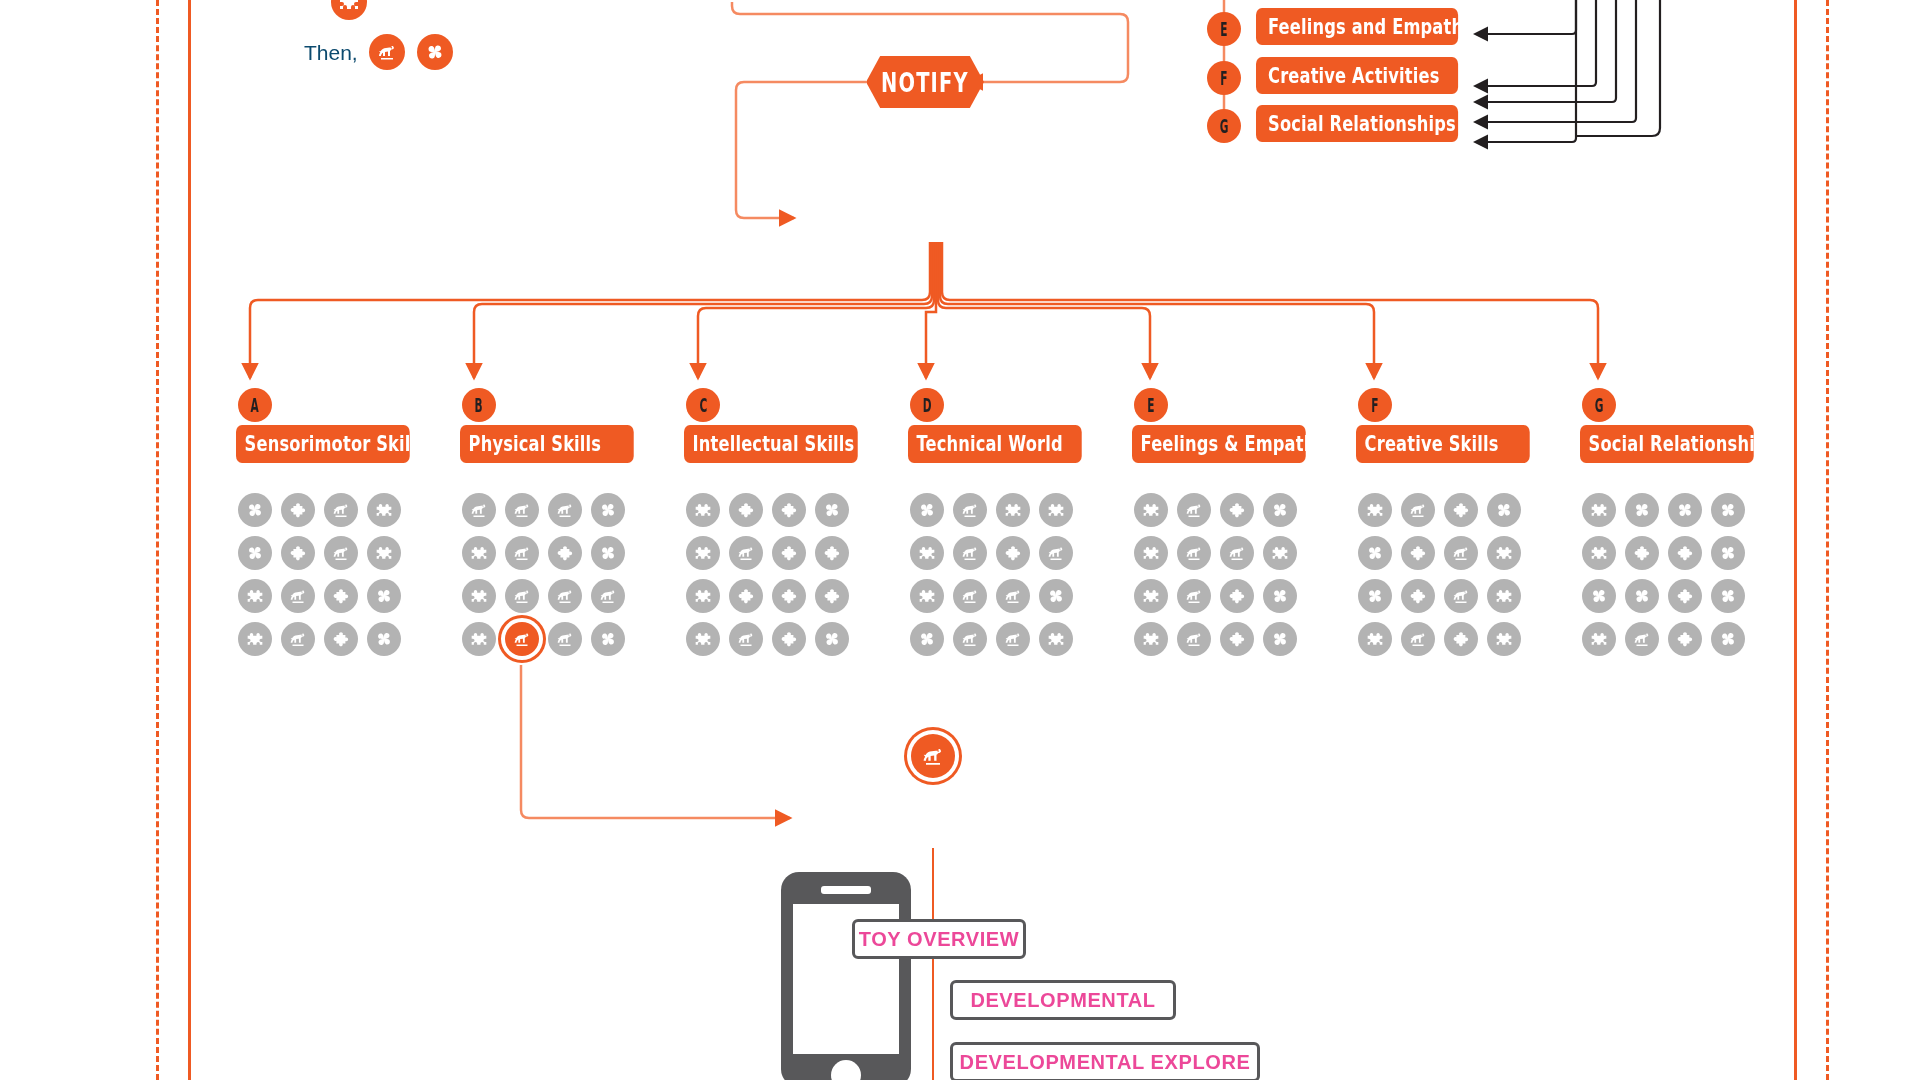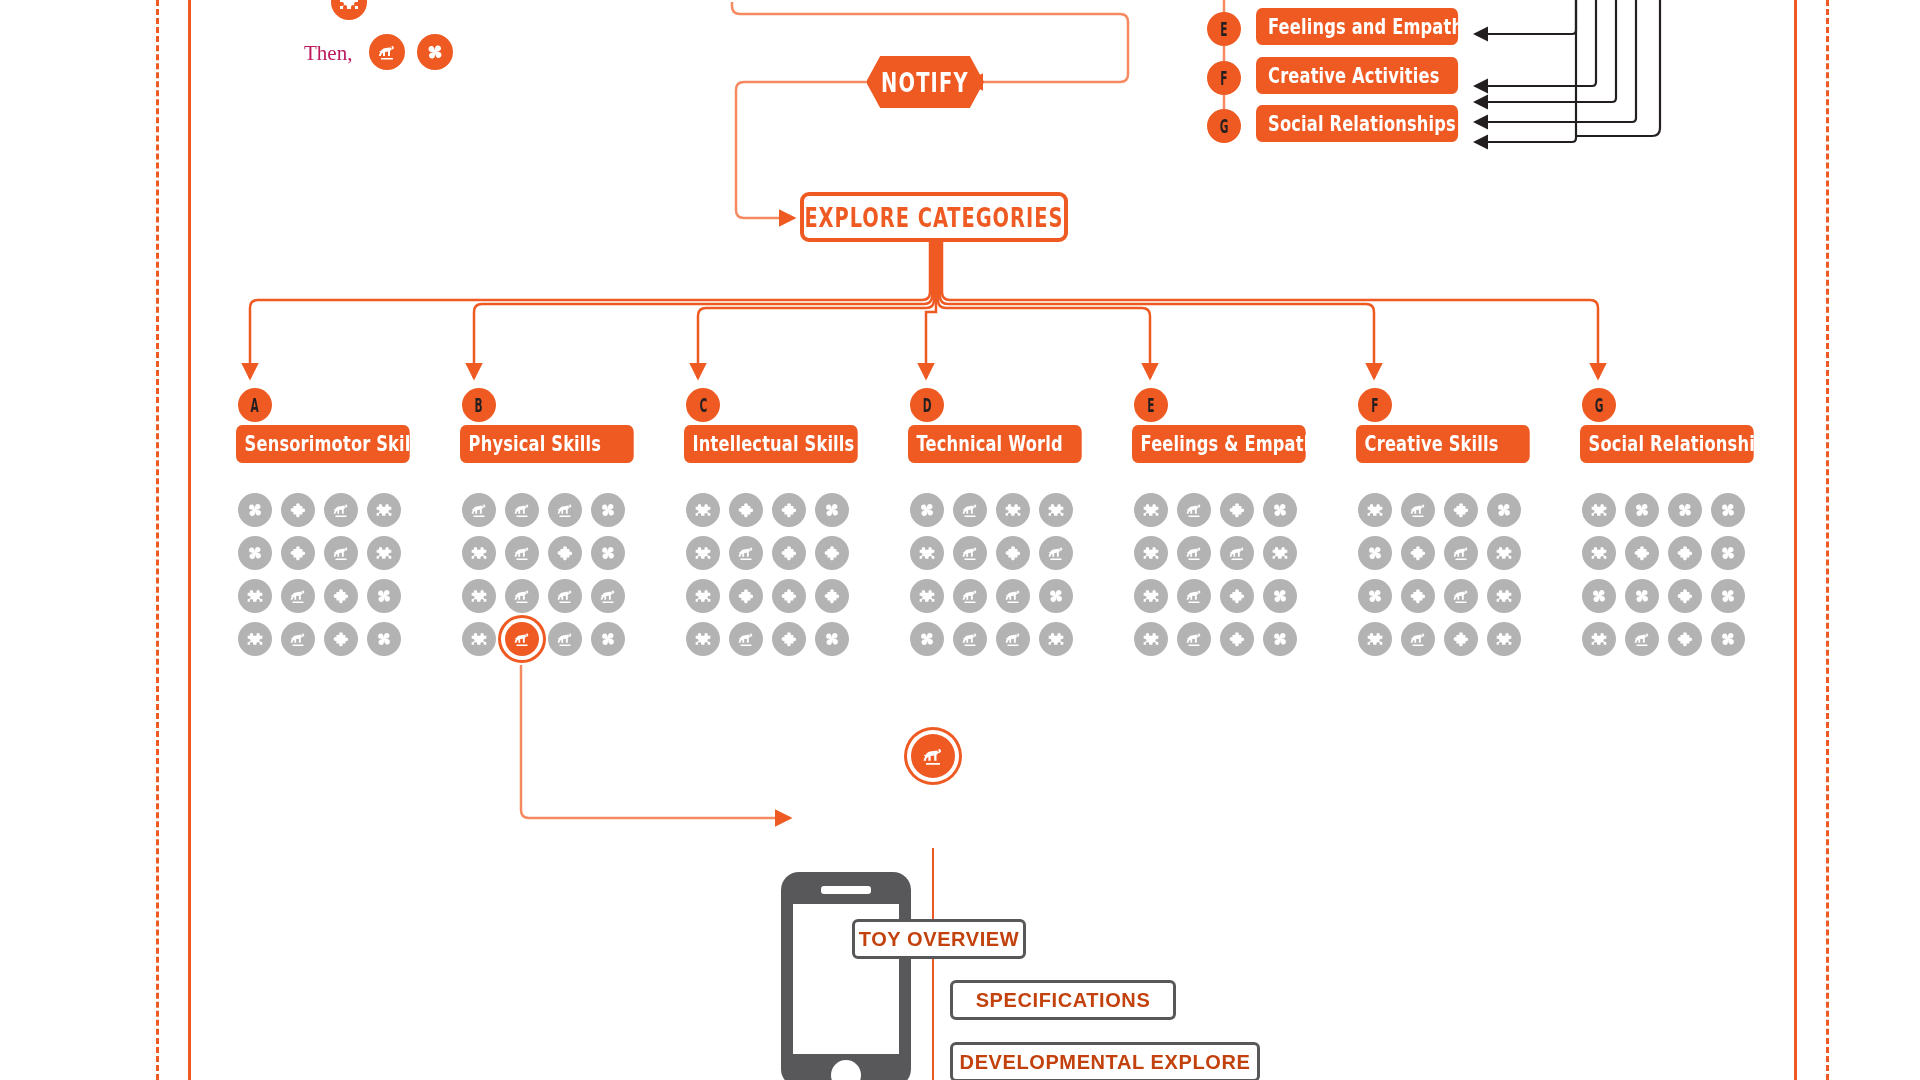--- a/index.html
+++ b/index.html
@@ -60,32 +60,32 @@
            background:#ef5a23;display:flex;align-items:center;justify-content:center;
            box-shadow:0 0 0 4px #fff,0 0 0 7px #ef5a23;}
   .bigicon svg{width:28px;height:28px;fill:#fff;}
 
   
   .ricon{position:absolute;width:36px;height:36px;border-radius:50%;
          background:#ef5a23;display:flex;align-items:center;justify-content:center;}
   .ricon svg{width:24px;height:24px;fill:#fff;}
 
   
-  .ptext{position:absolute;color:#be185d;font-size:21px;
-         font-family:Liberation Serif, serif;}
+  .ptext{position:absolute;color:#0c4a6e;font-size:21px;
+         font-family:Liberation Sans, sans-serif;}
 
   
   .phone{position:absolute;background:#58585a;border-radius:18px;}
   .phone-screen{position:absolute;background:#fff;}
   .phone-speaker{position:absolute;background:#fff;border-radius:3px;}
   .phone-home{position:absolute;background:#fff;border-radius:50%;}
 
   
   .dbox{position:absolute;border:3px solid #58585a;border-radius:6px;background:#fff;
-        display:flex;align-items:center;justify-content:center;color:#c2410c;
+        display:flex;align-items:center;justify-content:center;color:#ec4899;
         font-family:"Liberation Sans",sans-serif;font-size:20px;font-weight:700;
         letter-spacing:.6px;white-space:nowrap;box-sizing:border-box;}
 </style>
 </head>
 <body>
 
 <div id="stage">
 
   <div class="rule-dash-l"></div>
   <div class="rule-dash-r"></div>
@@ -146,23 +146,20 @@
   <div class="ricon" style="left:417px;top:34px;">
     <svg viewBox="0 0 24 24">
         <path d="M12 12c0-3.3-1.3-6-3.5-6S5 8 5.7 10.2C6.4 12.3 9 12 12 12zm0 0c3.3 0 6-1.3 6-3.5S16 5 13.8 5.7C11.7 6.4 12 9 12 12zm0 0c0 3.3 1.3 6 3.5 6s3.5-2 2.8-4.2C17.6 11.7 15 12 12 12zm0 0c-3.3 0-6 1.3-6 3.5S8 19 10.2 18.3C12.3 17.6 12 15 12 12z"></path>
       </svg>
   </div>
 
   <div class="hex" style="left:866px;top:56px;width:118px;height:52px;">
     <span>NOTIFY</span>
   </div>
 
-  <div class="obox" style="left:800px;top:192px;width:268px;height:50px;">
-    <span>EXPLORE CATEGORIES</span>
-  </div>
 
   <div id="legend">
       <div class="badge" style="left: 1207px; top: 12px;">
         <span>E</span>
       </div>
       <div class="pill" style="left: 1256px; top: 8px; width: 235px; height: 37px;">
         <span>Feelings and Empathy</span>
       </div>
       <div class="badge" style="left: 1207px; top: 61px;">
         <span>F</span>
@@ -792,19 +789,19 @@
   <div class="phone" style="left:781px;top:872px;width:130px;height:215px;">
     <div class="phone-speaker" style="left:40px;top:14px;width:50px;height:8px;"></div>
     <div class="phone-screen" style="left:12px;top:32px;width:106px;height:150px;"></div>
     <div class="phone-home" style="left:50px;top:188px;width:30px;height:30px;"></div>
   </div>
 
   <div class="dbox" style="left:852px;top:919px;width:174px;height:40px;">
     <span>TOY OVERVIEW</span>
   </div>
   <div class="dbox" style="left:950px;top:980px;width:226px;height:40px;">
-    <span>SPECIFICATIONS</span>
+    <span>DEVELOPMENTAL</span>
   </div>
   <div class="dbox" style="left:950px;top:1042px;width:310px;height:40px;">
     <span>DEVELOPMENTAL EXPLORE</span>
   </div>
 
 </div>
 
 </body></html>

